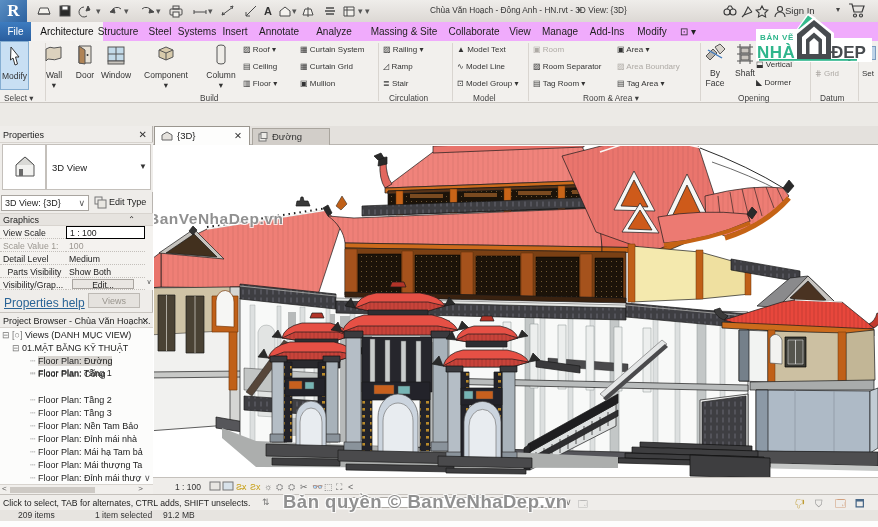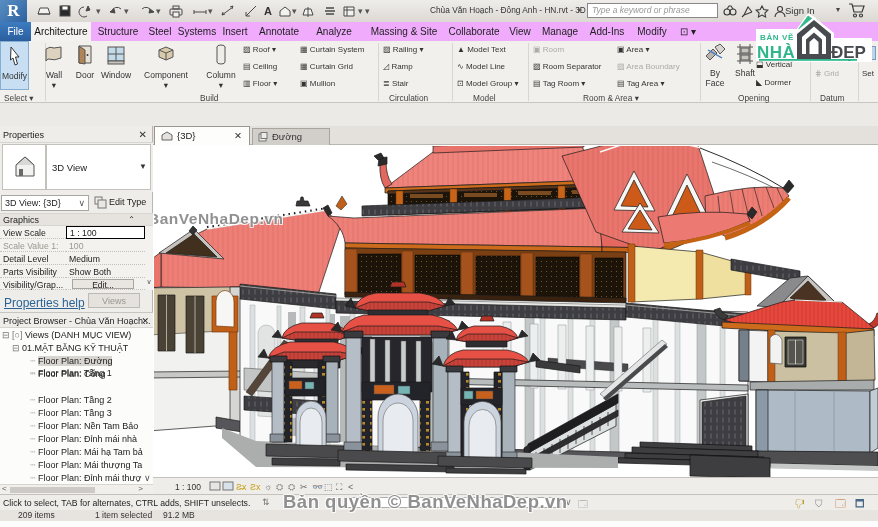--- a/index.html
+++ b/index.html
@@ -77,21 +77,20 @@
         <text x="256" y="11" font-size="9" fill="#555" stroke="none">▾</text>
         <path d="M272 4 v10 m-3 -8 h6 l2 6 h-10 z" fill="#F4F2EE"></path>
         <path d="M290 5 h8 m-9 3 h10 m-9 3 h8" stroke-width="1.4"></path>
         <path d="M308 4 h10 v9 h-10 z M308 7 h10 M311 4 v9" fill="#F4F2EE"></path>
         <text x="322" y="11" font-size="9" fill="#555" stroke="none">▾ ▾</text>
       </g>
     </svg>
   </div>
   <div id="title-text" class="abs">Chùa Văn Hoạch - Đông Anh - HN.rvt - 3D View: {3D}</div>
   <div class="abs" style="left:578px;top:5px;font-size:8px;color:#555;">▸</div>
-  <div id="searchbox" class="abs">Type a keyword or phrase</div>
   <div class="abs qat" style="left:722px; width:64px;">
     <svg width="64" height="16" viewBox="0 0 64 16">
       <g stroke="#3a3a3a" fill="none" stroke-width="1.1">
         <circle cx="5" cy="9" r="3"></circle>
           <circle cx="11" cy="9" r="3"></circle>
           <path d="M5 6 l2 -3 h2 l2 3"></path>
         <path d="M22 12 l4 -8 4 5 m-8 3 l8 -3 m-8 3 l-2 2"></path>
         <path d="M40 3 l1.8 3.6 4 .6 -2.9 2.8 .7 4 -3.6 -1.9 -3.6 1.9 .7 -4 -2.9 -2.8 4 -.6 z"></path>
         <circle cx="58" cy="6" r="2.5"></circle>
           <path d="M53 14 a5 5 0 0 1 10 0"></path>
@@ -105,21 +104,21 @@
         <g stroke="#3a3a3a" fill="none" stroke-width="1.2">
           <path d="M1 2 h3 l2 8 h8 l2 -6 H5"></path>
           <circle cx="7" cy="13.5" r="1.5"></circle>
           <circle cx="13" cy="13.5" r="1.5"></circle>
         </g>
       </svg>
   </div>
 
   <div id="tabrow" class="abs">
     <div class="tab" id="tab-file" style="left:0;">File</div>
-    <div class="tab" id="tab-arch" style="left:31px;width:60px;">Architecture</div>
+    <div class="tab" id="tab-arch" style="left:31px;width:72px;">Architecture</div>
     <div class="tab" style="left:95px;width:46px;">Structure</div>
     <div class="tab" style="left:145px;width:30px;">Steel</div>
     <div class="tab" style="left:177px;width:40px;">Systems</div>
     <div class="tab" style="left:219px;width:32px;">Insert</div>
     <div class="tab" style="left:253px;width:52px;">Annotate</div>
     <div class="tab" style="left:311px;width:46px;">Analyze</div>
     <div class="tab" style="left:363px;width:82px;">Massing &amp; Site</div>
     <div class="tab" style="left:445px;width:58px;">Collaborate</div>
     <div class="tab" style="left:505px;width:30px;">View</div>
     <div class="tab" style="left:538px;width:44px;">Manage</div>
@@ -262,21 +261,21 @@
       <span style="position:absolute;left:3px;top:1px;font-weight:normal;font-size:9px;">Graphics</span>
       <span style="position:absolute;right:18px;top:1px;font-size:8px;">⌃</span>
     </div>
     <div id="propgrid" class="ph-row" style="top:100px;height:64px;background:#F4F2EF;">
       <div class="cell" style="left:0;top:0;width:66px;height:13px;padding:2px 0 0 3px;">View Scale</div>
       <div class="cell" style="left:66px;top:0;width:79px;height:13px;border:1px solid #000;background:#fff;padding:1px 0 0 3px;">1 : 100</div>
       <div class="cell" style="left:0;top:13px;width:66px;height:13px;padding:2px 0 0 3px;color:#9a968f;">Scale Value    1:</div>
       <div class="cell" style="left:66px;top:13px;width:79px;height:13px;padding:2px 0 0 3px;color:#9a968f;">100</div>
       <div class="cell" style="left:0;top:26px;width:66px;height:13px;padding:2px 0 0 3px;">Detail Level</div>
       <div class="cell" style="left:66px;top:26px;width:79px;height:13px;padding:2px 0 0 3px;">Medium</div>
-      <div class="cell" style="left:0;top:39px;width:66px;height:13px;padding:2px 0 0 3px;">Parts Visibility</div>
+      <div class="cell" style="left:0;top:39px;width:66px;height:13px;padding:2px 0 0 3px;text-align:center;">Parts Visibility</div>
       <div class="cell" style="left:66px;top:39px;width:79px;height:13px;padding:2px 0 0 3px;">Show Both</div>
       <div class="cell" style="left:0;top:52px;width:66px;height:12px;padding:2px 0 0 3px;">Visibility/Grap...</div>
       <div class="cell" style="left:66px;top:52px;width:79px;height:12px;">
         <span style="position:absolute;left:6px;top:1px;width:62px;height:10px;background:#E9E6E2;border:1px solid #A9A5A0;text-align:center;font-size:8.5px;">Edit...</span>
       </div>
       <div style="left:145px;top:52px;width:8px;height:12px;font-size:7px;color:#555;text-align:center;">∨</div>
     </div>
     <div class="ph-row" style="top:164px;height:22px;">
       <span style="position:absolute;left:4px;top:6px;color:#2A6496;text-decoration:underline;font-size:12px;">Properties help</span>
       <span style="position:absolute;left:88px;top:3px;width:52px;height:15px;background:#E5E2DE;border:1px solid #BDB9B4;color:#9a968f;text-align:center;font-size:9px;line-height:14px;">Views</span>

